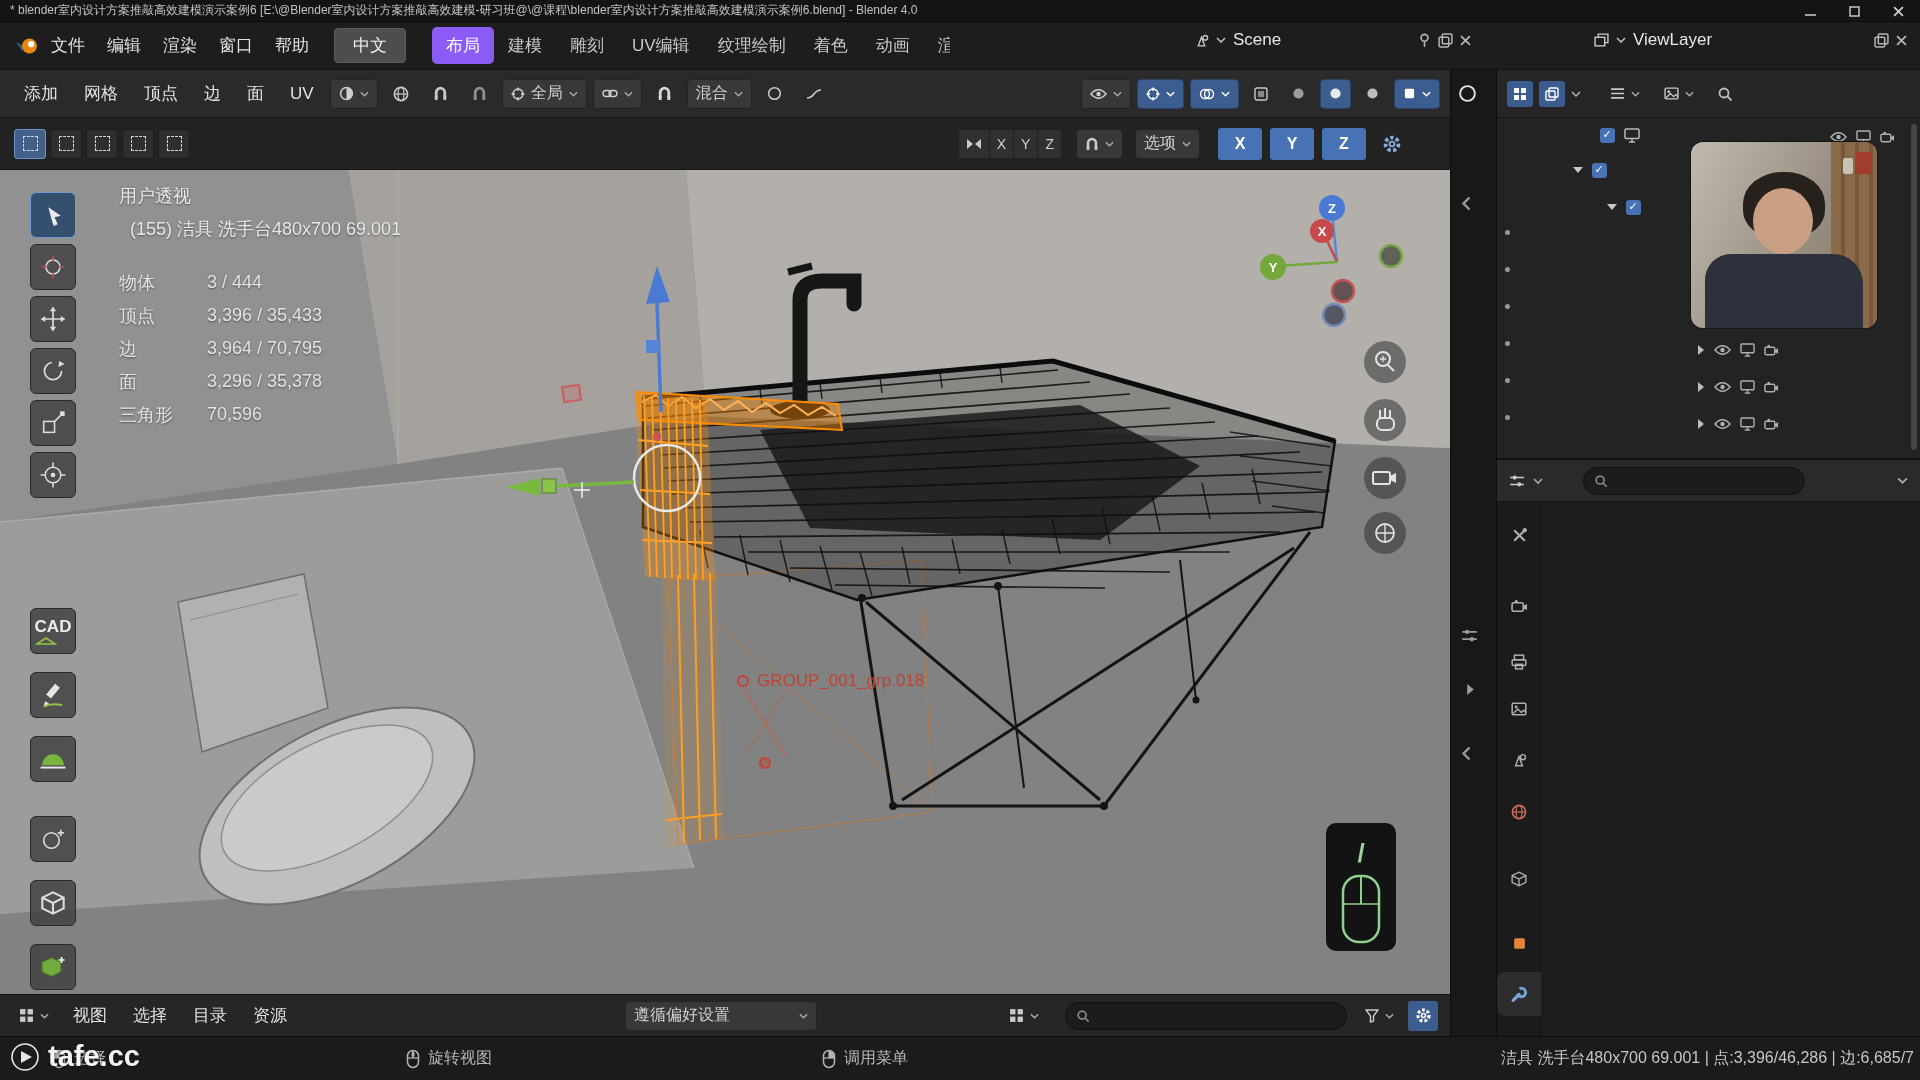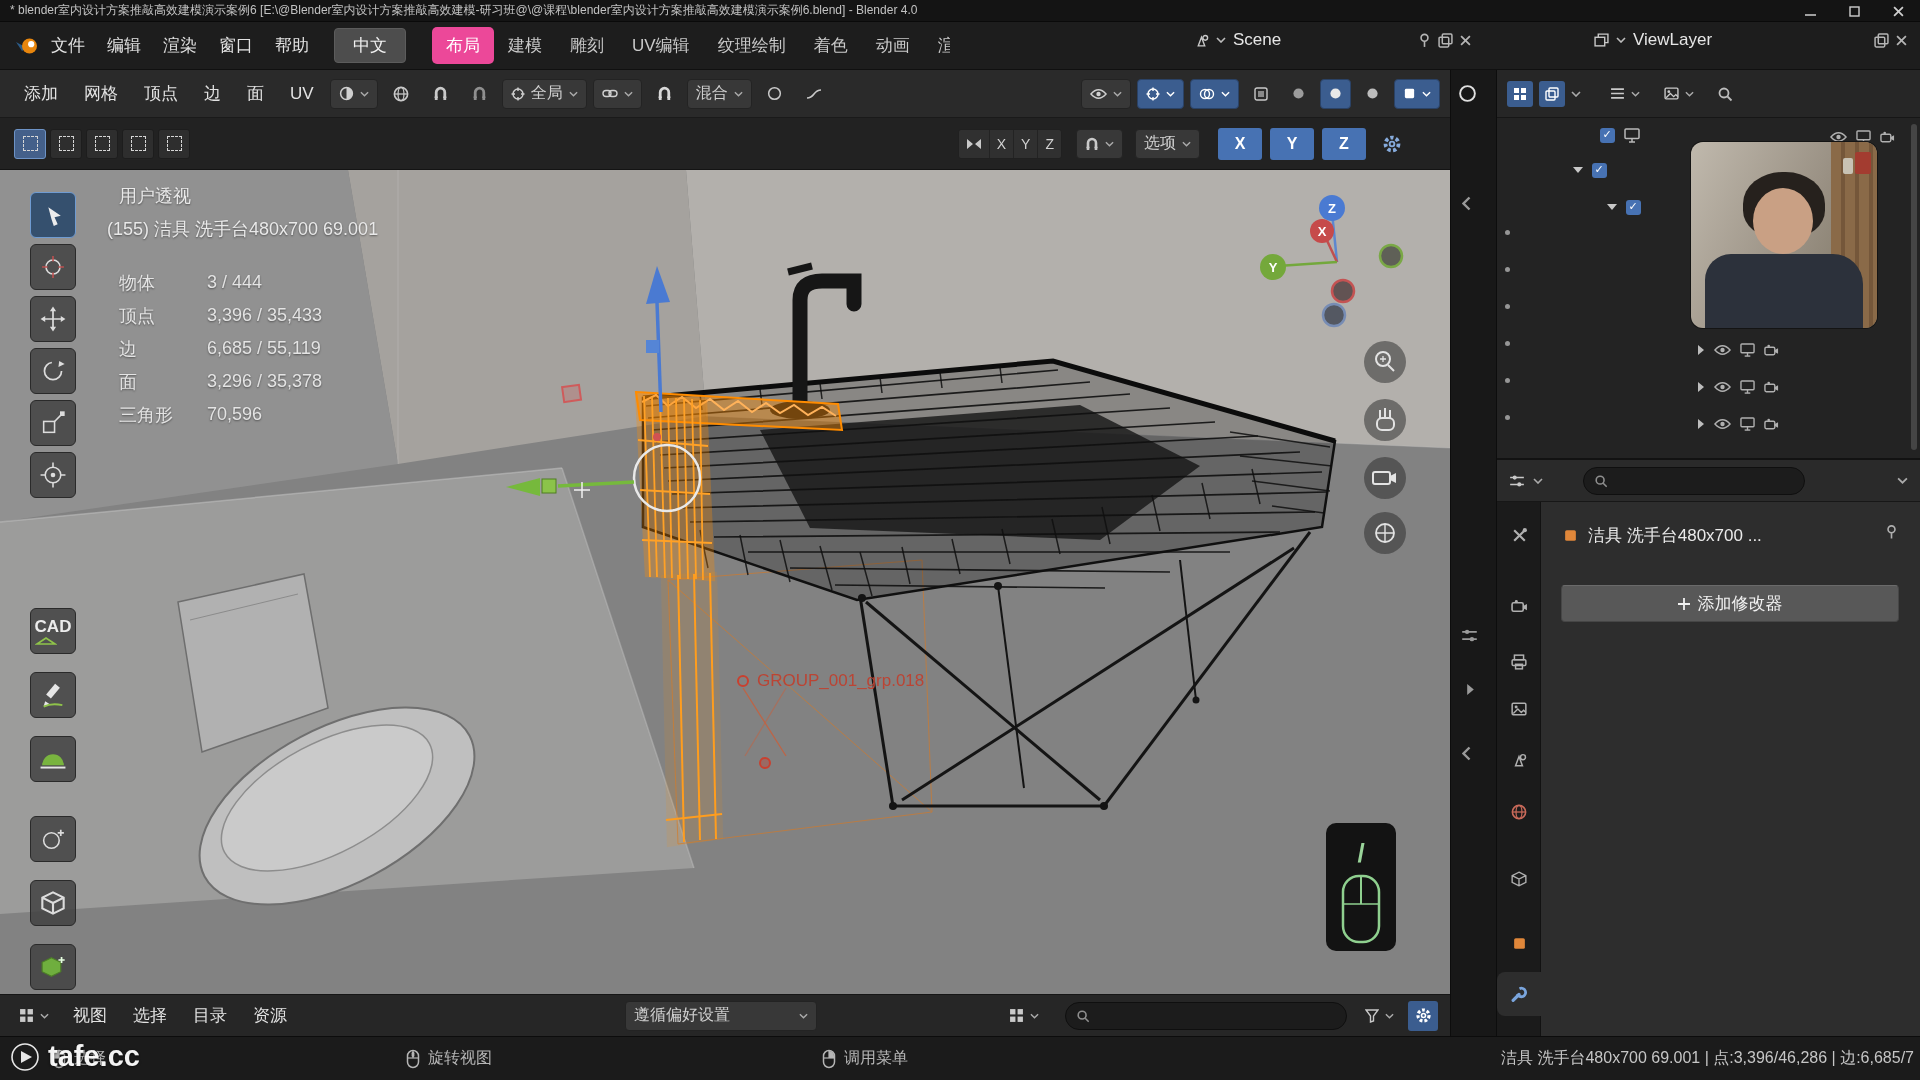--- a/index.html
+++ b/index.html
@@ -12,21 +12,21 @@
   .titlebar{left:0;top:0;width:1920px;height:22px;background:#141414;display:flex;align-items:center;font-size:12px;color:#c2c2c2;padding-left:10px;border-bottom:1px solid #0a0a0a;}
   .titlebar .t{white-space:nowrap;overflow:hidden;max-width:1700px;}
   .winbtn{width:44px;height:22px;display:flex;align-items:center;justify-content:center;color:#cfcfcf;}
   .winctl{position:absolute;right:0;top:0;display:flex;}
   
   .topbar{left:0;top:22px;width:1920px;height:48px;background:#1d1d1d;border-bottom:1px solid #101010;display:flex;align-items:center;padding-left:14px;}
   .menu{padding:0 11px;font-size:17px;color:#e2e2e2;line-height:46px;cursor:default;}
   .langbtn{margin-left:14px;background:#4d4d4d;border:1px solid #5c5c5c;border-radius:4px;padding:5px 18px;font-size:17px;color:#f2f2f2;}
   .wstabs{display:flex;margin-left:26px;align-items:center;}
   .wstab{padding:7px 14px;font-size:17px;color:#c9c9c9;border-radius:5px;white-space:nowrap;}
-  .wstab.active{background:#ec4899;color:#fff;}
+  .wstab.active{background:#8b5cf6;color:#fff;}
   .wstab.clip{max-width:26px;overflow:hidden;padding-right:0;}
   .cluster{position:absolute;top:30px;display:flex;align-items:center;gap:7px;font-size:17px;color:#e6e6e6;}
   .cico{color:#bdbdbd;display:flex;align-items:center;}
   
   .toolheader{left:0;top:70px;width:1450px;height:48px;background:#2a2a2a;border-bottom:1px solid #1a1a1a;display:flex;align-items:center;padding:0 10px 0 14px;gap:6px;overflow:hidden;}
   .toolheader .menu{line-height:46px;padding:0 10px;}
   .chip{display:inline-flex;align-items:center;gap:6px;height:30px;padding:0 8px;background:#383838;border:1px solid #232323;border-radius:4px;color:#cfcfcf;font-size:16px;white-space:nowrap;}
   .chip.flat{background:transparent;border-color:transparent;}
   .chip.blue{background:#3b5d8f;border-color:#2a4266;color:#fff;}
   .optionsrow{left:0;top:118px;width:1450px;height:52px;background:#222222;border-bottom:1px solid #141414;display:flex;align-items:center;padding:0 48px 0 14px;gap:4px;}
@@ -661,33 +661,33 @@
     <g>
       <rect x="1326" y="823" width="70" height="128" rx="10" fill="#0b0b0b" opacity=".93"></rect>
       <text x="1361" y="862" font-size="26" font-weight="bold" fill="#9ad49a" text-anchor="middle">/</text>
       <rect x="1343" y="876" width="36" height="66" rx="16" fill="none" stroke="#8fd08f" stroke-width="2.5"></rect>
       <line x1="1361" y1="876" x2="1361" y2="904" stroke="#8fd08f" stroke-width="2"></line>
       <line x1="1343" y1="904" x2="1379" y2="904" stroke="#8fd08f" stroke-width="1.5"></line>
     </g>
   </svg>
 
   <div class="vp-label" style="left:119px;top:184px">用户透视</div>
-  <div class="vp-label" style="left:107px;top:217px">(155) 洁具 洗手台480x700 69.001</div>
+  <div class="vp-label" style="left:130px;top:217px">(155) 洁具 洗手台480x700 69.001</div>
   <div class="abs" style="left:119px;top:266px">
     <div class="srow">
         <span class="sl">物体</span>
         <span>3 / 444</span>
       </div>
     <div class="srow">
         <span class="sl">顶点</span>
         <span>3,396 / 35,433</span>
       </div>
     <div class="srow">
         <span class="sl">边</span>
-        <span>6,685 / 55,119</span>
+        <span>3,964 / 70,795</span>
       </div>
     <div class="srow">
         <span class="sl">面</span>
         <span>3,296 / 35,378</span>
       </div>
     <div class="srow">
         <span class="sl">三角形</span>
         <span>70,596</span>
       </div>
   </div>
@@ -989,39 +989,20 @@
           <use href="#i-square" width="15" height="15"></use>
         </svg>
       </span>
     <span class="ptab-active-bg" style="top:470px"></span>
     <span class="ptab" style="top:474px;color:#7aa5dd">
         <svg width="17" height="17">
           <use href="#i-wrench" width="17" height="17"></use>
         </svg>
       </span>
   </div>
-  <div class="abs props-content">
-    <div class="row" style="position:absolute;left:22px;top:22px;gap:10px;">
-      <svg width="15" height="15" color="#e0873a">
-          <use href="#i-square" width="15" height="15"></use>
-        </svg>
-      <span style="font-size:17px;color:#eaeaea">洁具 洗手台480x700 ...</span>
-    </div>
-    <span style="position:absolute;right:22px;top:22px;">
-        <svg width="13" height="16" color="#b0b0b0">
-          <use href="#i-pin" width="13" height="16"></use>
-        </svg>
-      </span>
-    <div class="addmod">
-      <svg width="12" height="12">
-          <path d="M6,0 V12 M0,6 H12" stroke="#f1f1f1" stroke-width="1.8"></path>
-        </svg>
-      <span>添加修改器</span>
-    </div>
-  </div>
 
   <div class="abs assetbar">
     <span class="chip flat">
         <svg width="15" height="15" color="#c9c9c9">
           <use href="#i-grid4" width="15" height="15"></use>
         </svg>
         <svg width="9" height="6" color="#aaa">
           <use href="#i-chev" width="9" height="6"></use>
         </svg>
       </span>

